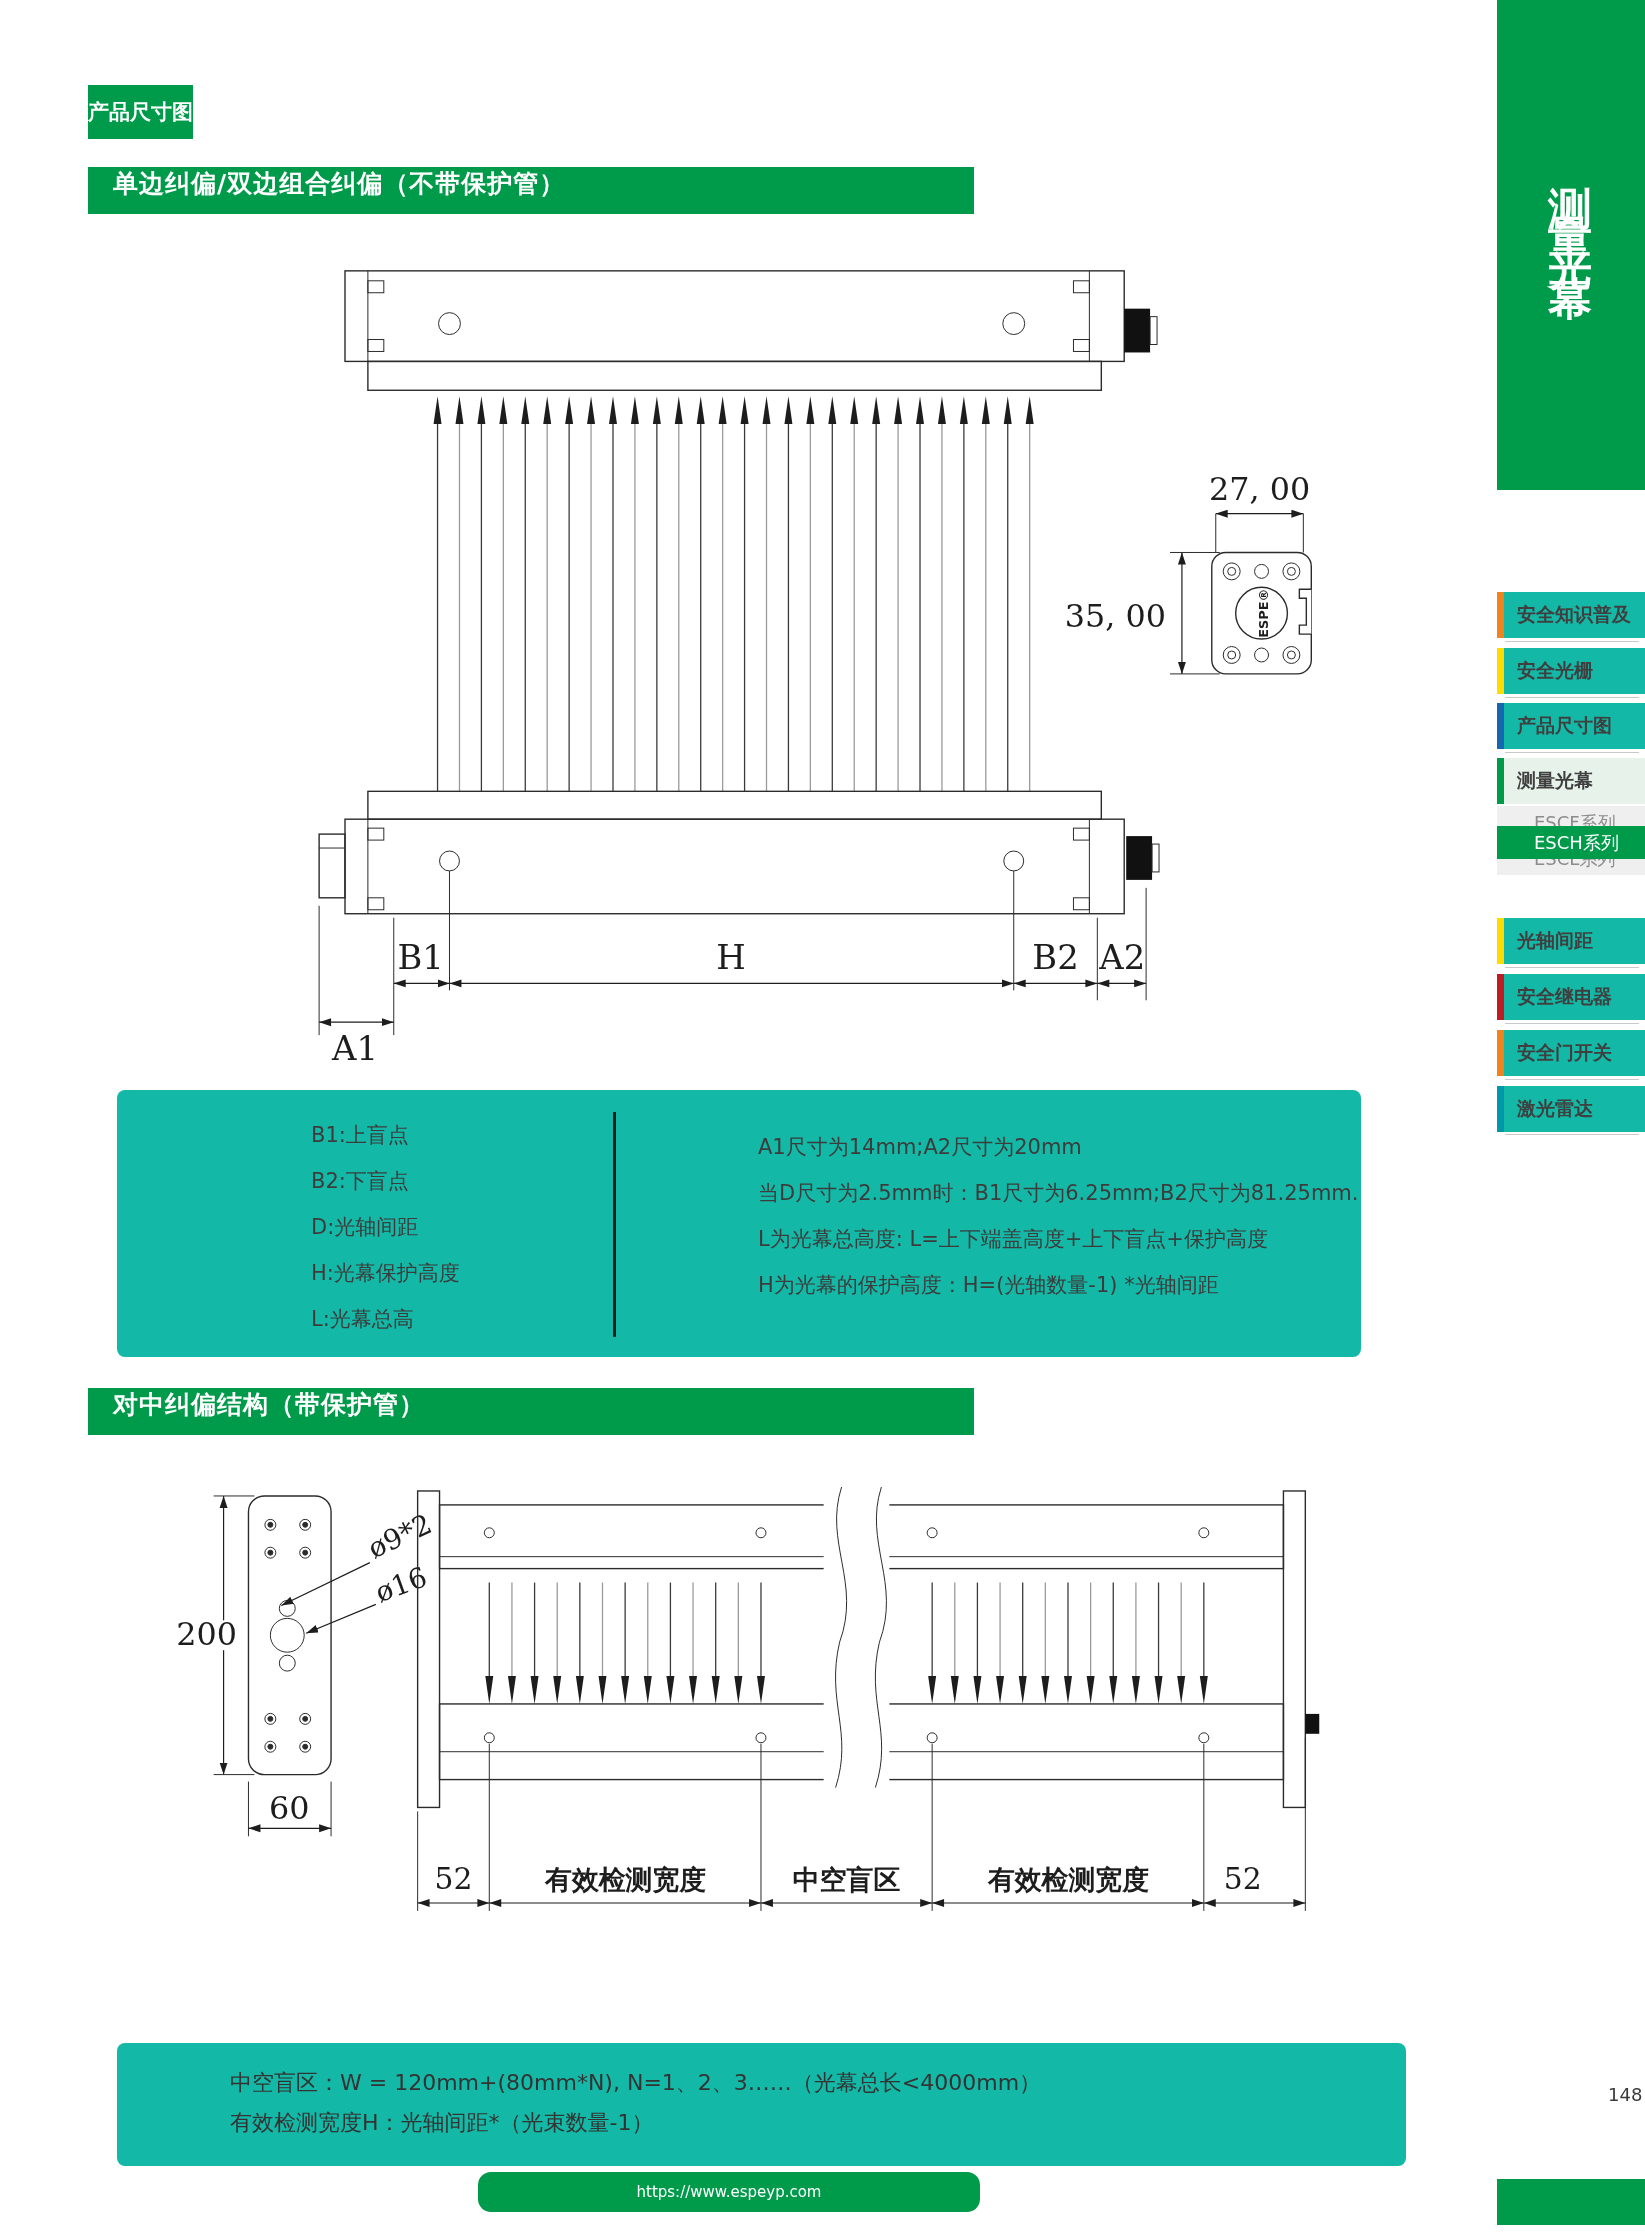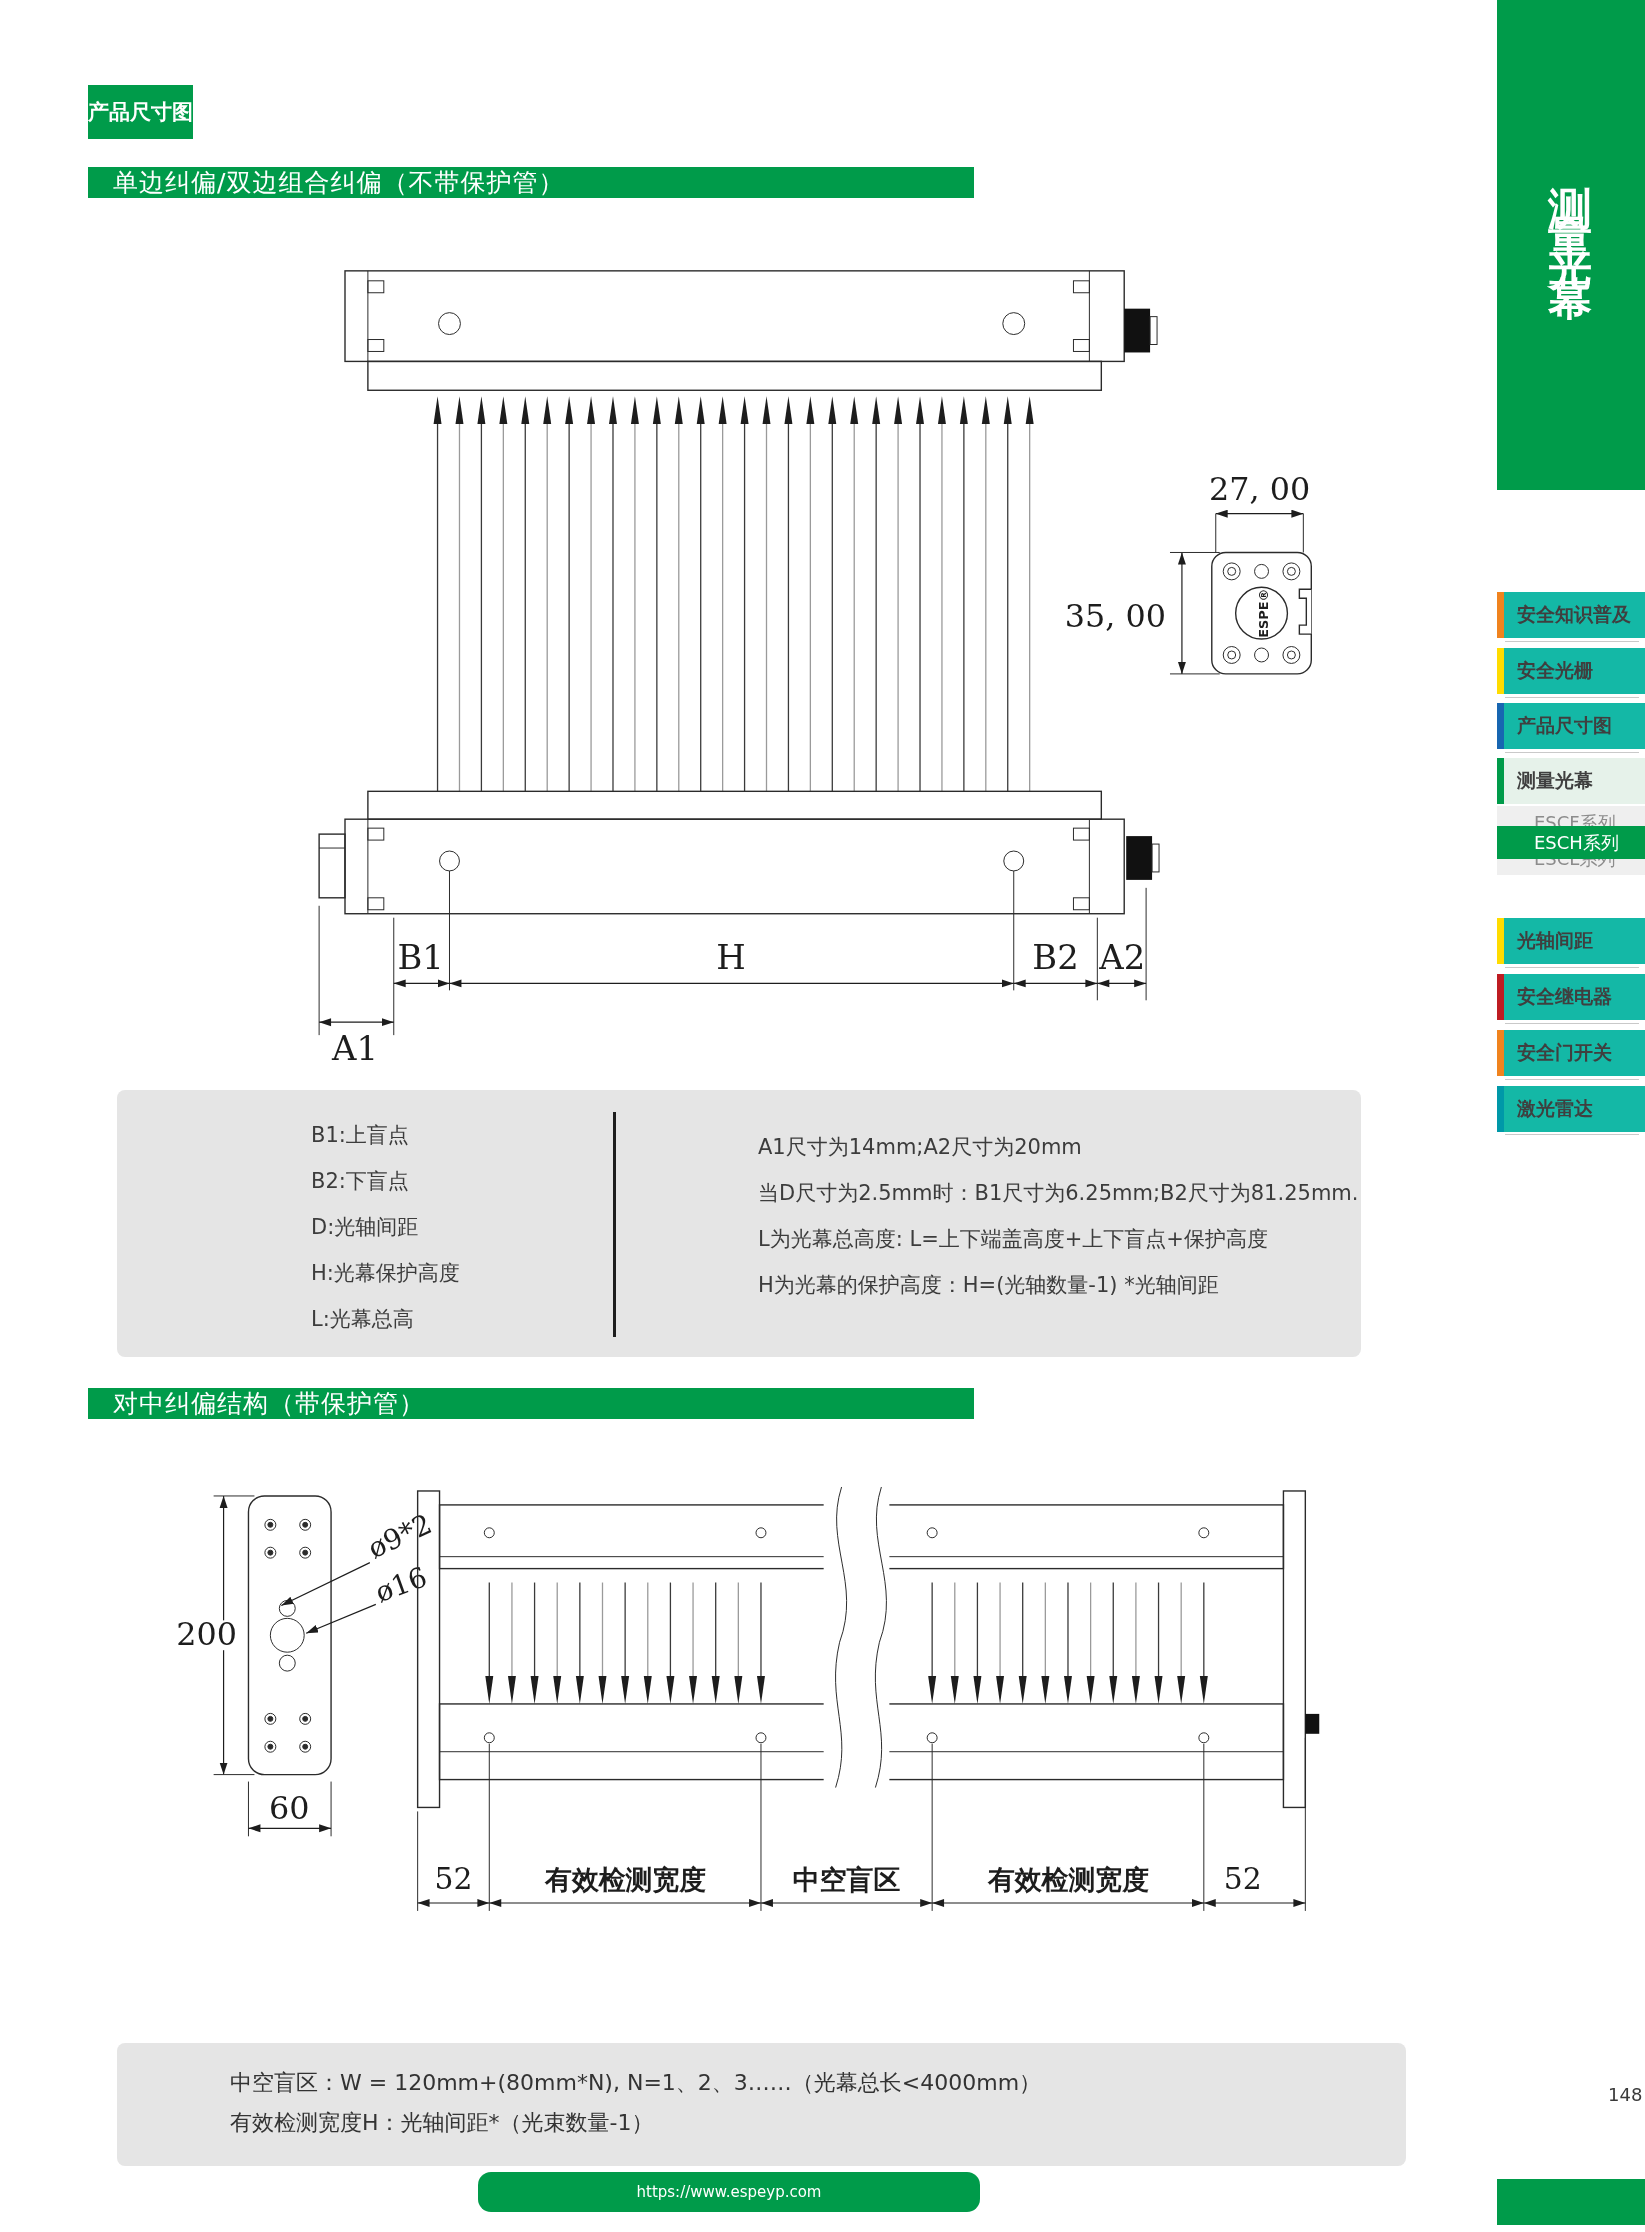--- a/index.html
+++ b/index.html
@@ -2,25 +2,25 @@
 <html><head>
 <meta charset="utf-8">
 <style>
   html,body{margin:0;padding:0;background:#fff;}
   #page{position:relative;width:1646px;height:2233px;background:#fff;overflow:hidden;
         font-family:"DejaVu Sans","Liberation Sans",sans-serif;}
   .abs{position:absolute;}
   
   .badge{left:88px;top:85px;width:105px;height:54px;background:#009B4A;color:#fff;
          display:flex;align-items:center;justify-content:center;font-size:21px;font-weight:bold;}
-  .banner{left:88px;width:886px;height:31px;background:#009B4A;color:#fff;display:flex;
-          align-items:center;padding-left:25px;box-sizing:border-box;font-size:25px;font-weight:normal;letter-spacing:1px;}
+  .banner{left:88px;width:886px;height:47px;background:#009B4A;color:#fff;display:flex;
+          align-items:flex-start;padding-left:25px;box-sizing:border-box;font-size:25px;font-weight:bold;letter-spacing:1px;}
   #banner1{top:167px;} #banner2{top:1388px;}
   
-  .graybox{background:#e5e5e5;border-radius:8px;}
+  .graybox{background:#14b8a6;border-radius:8px;}
   #graybox1{left:117px;top:1090px;width:1244px;height:267px;}
   #graybox2{left:117px;top:2043px;width:1244px;height:123px;padding-left:45px;}
   .note-l{position:absolute;left:194px;top:22px;}
   .note-l div{height:46px;line-height:46px;font-size:21px;color:#3c3c3c;}
   .note-div{position:absolute;left:496px;top:22px;width:3px;height:225px;background:#1e1e1e;}
   .note-r{position:absolute;left:641px;top:34px;}
   .note-r div{height:46px;line-height:46px;font-size:21px;color:#3c3c3c;}
   .note2{position:absolute;left:113px;top:20px;}
   .note2 div{height:40px;line-height:40px;font-size:22px;color:#333;}
   

